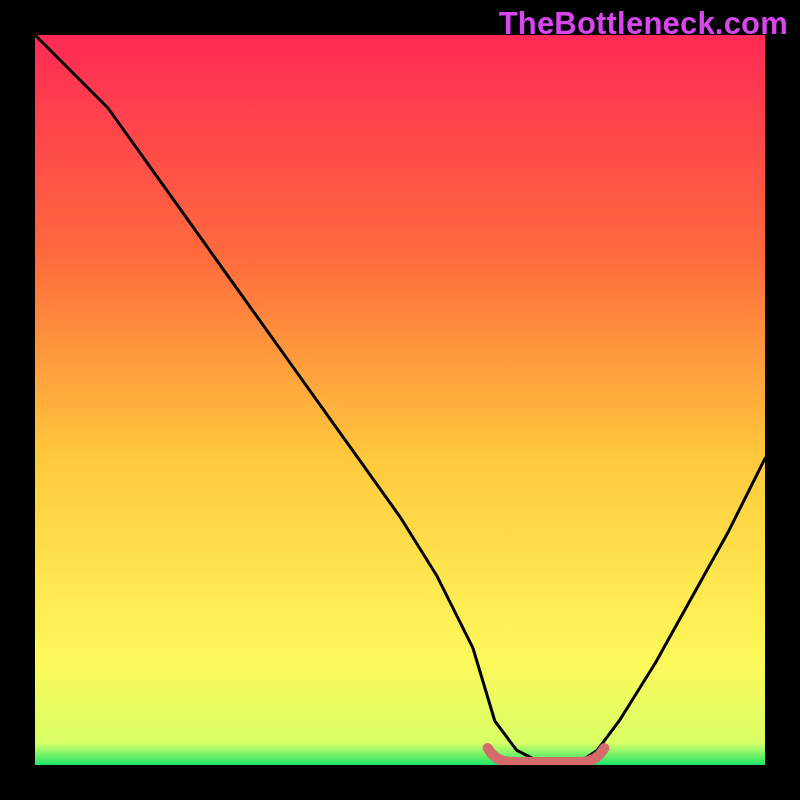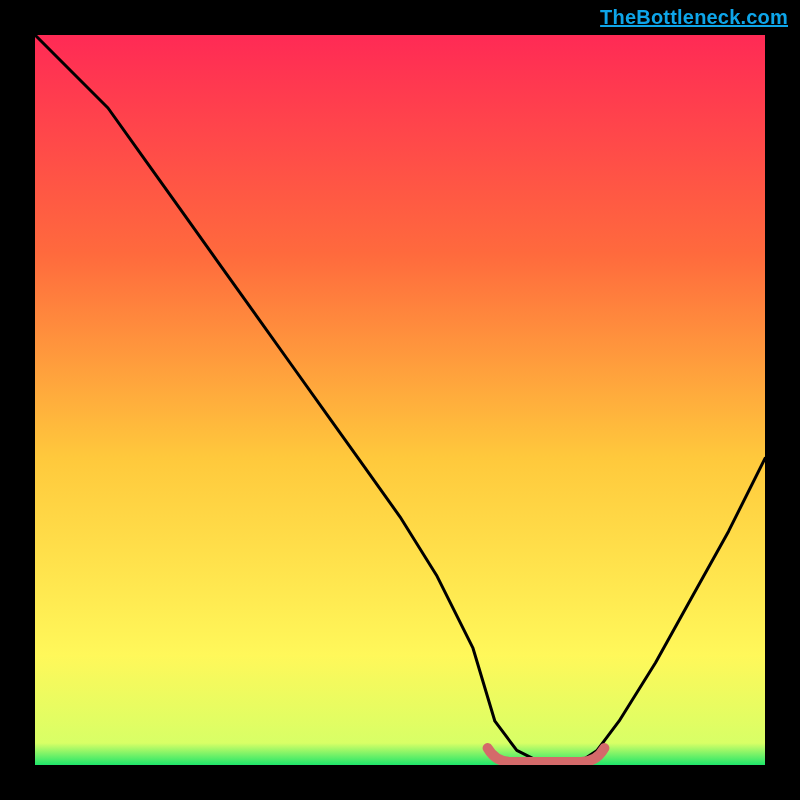--- a/index.html
+++ b/index.html
@@ -8,26 +8,25 @@
     position: relative;
     width: 800px;
     height: 800px;
     background: #000;
   }
   .watermark {
     position: absolute;
     top: 6px;
     right: 12px;
     font-family: Arial, Helvetica, sans-serif;
-    font-size: 20px;
+    font-size: 31px;
     font-weight: bold;
-    color: #0ea5e9;
+    color: #d946ef;
     letter-spacing: 0.2px;
     z-index: 10;
-    text-decoration: underline;
   }
   .plot {
     position: absolute;
     left: 35px;
     top: 35px;
     width: 730px;
     height: 730px;
   }
   .plot svg {
     position: absolute;

